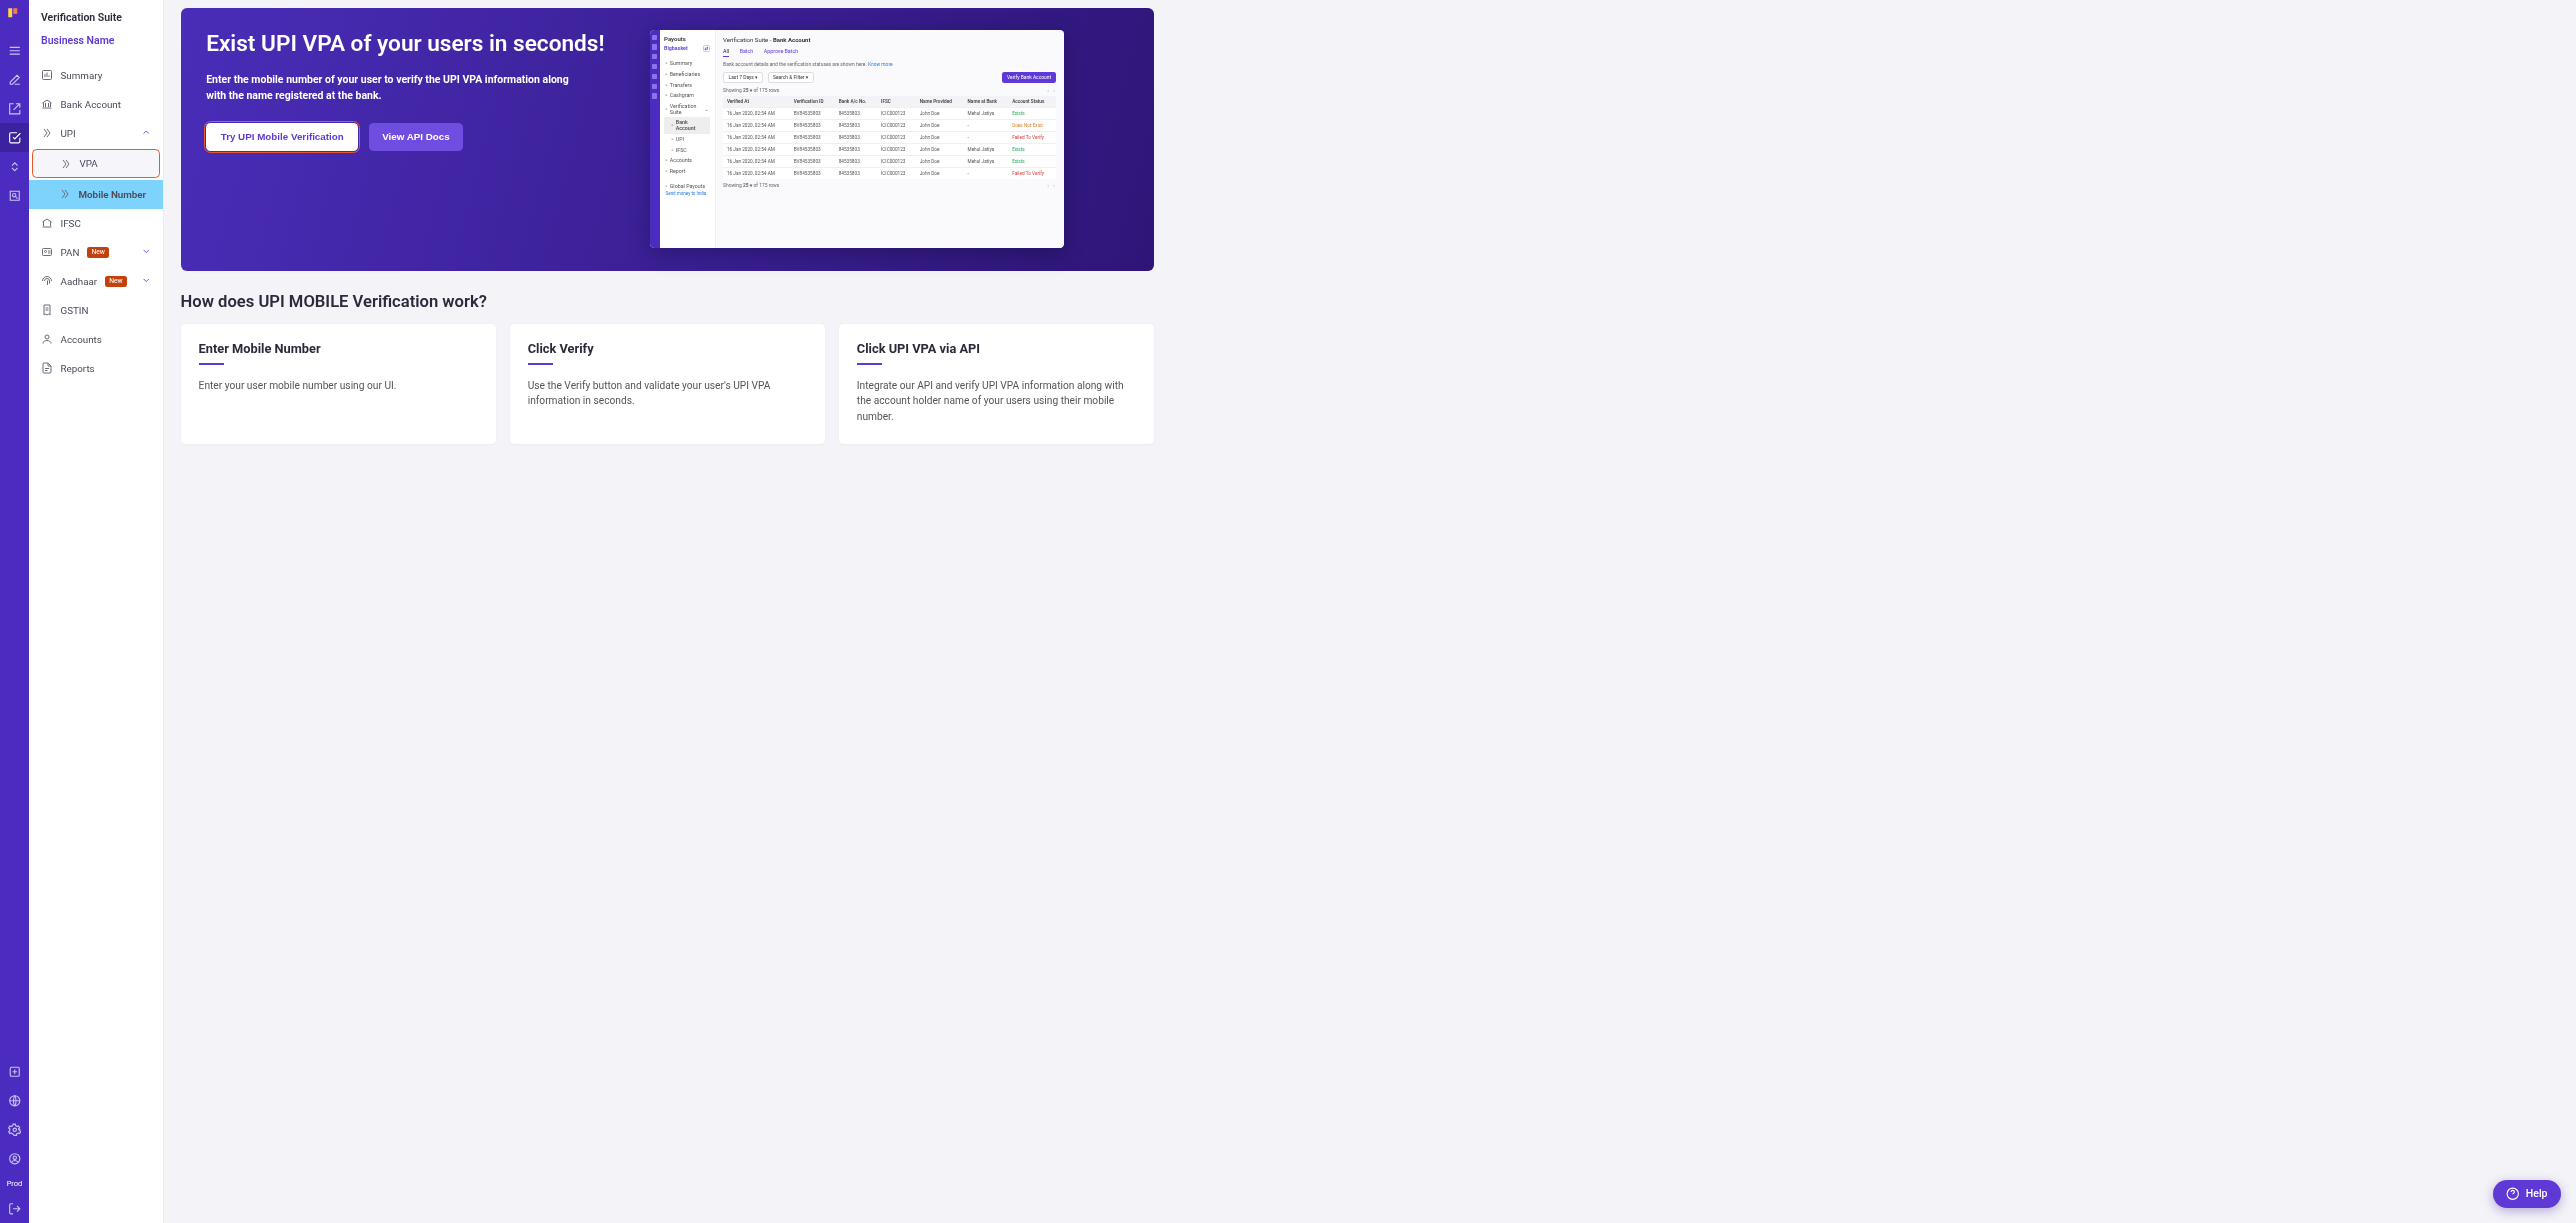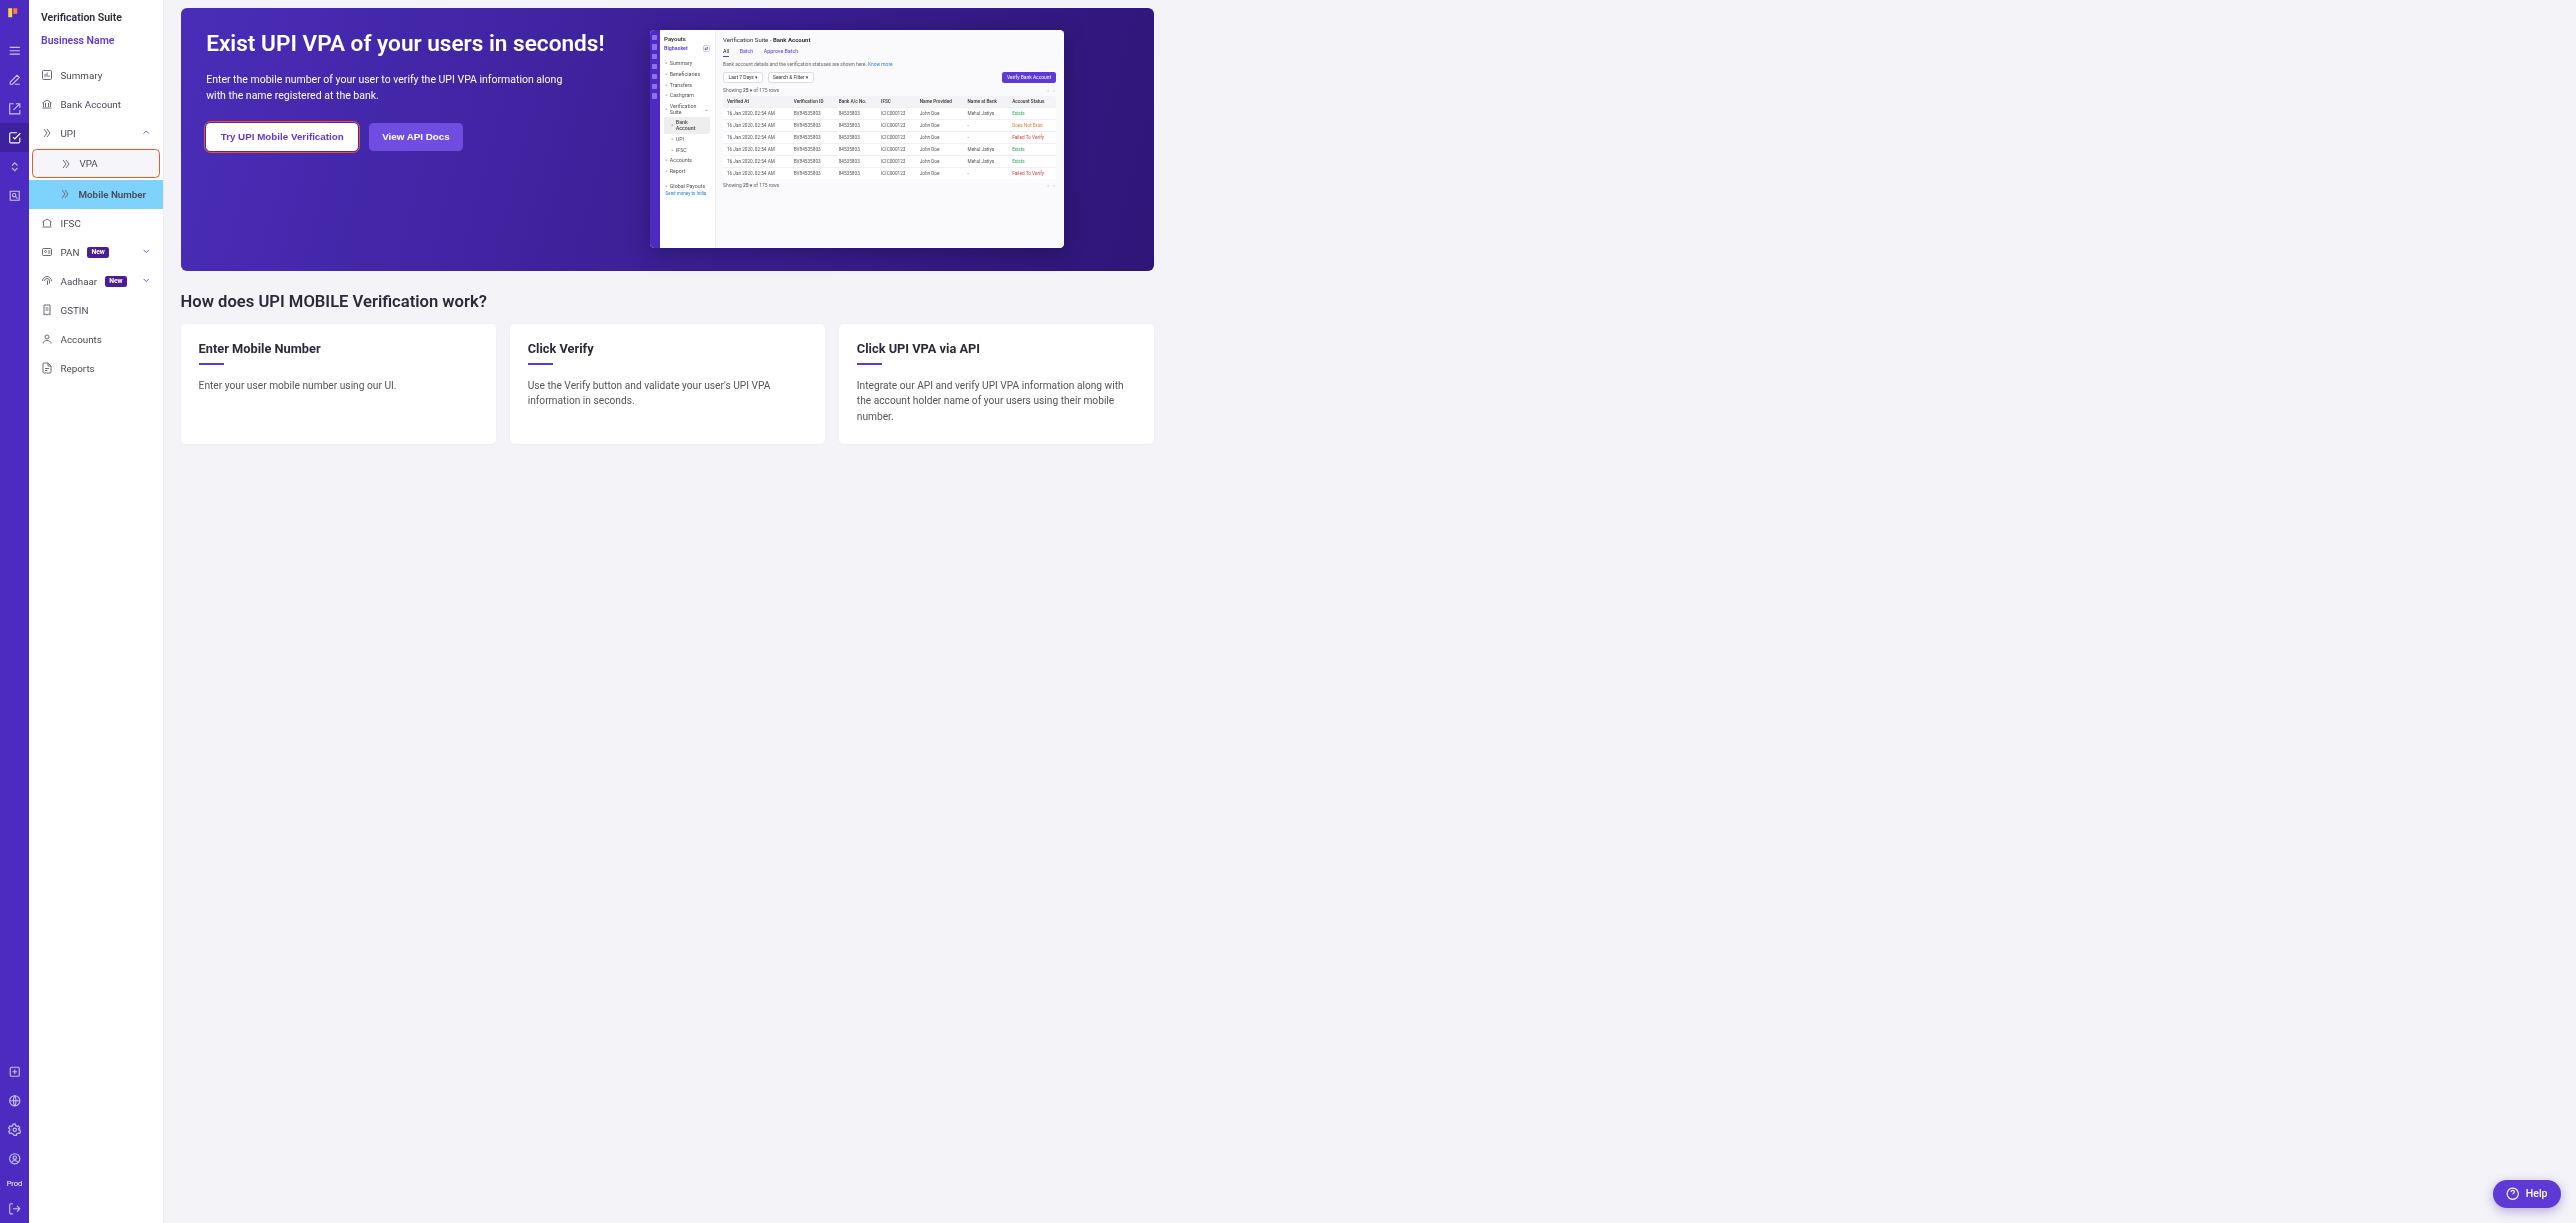--- a/index.html
+++ b/index.html
@@ -13,37 +13,37 @@
 .rail .spacer { flex: 1; }
 .rail .prod { font-size: 7.5px; color: #fff; margin: 6px 0; }
 .rail svg { width: 13.5px; height: 13.5px; }
 
 
 .sidebar { position: fixed; left: 29px; top: 0; bottom: 0; width: 135px; background: #fff; border-right: 0.8px solid #ececf2; z-index: 30; padding-top: 10.5px; }
 .sidebar .title { font-size: 10.5px; font-weight: 600; padding: 0 12px 10.5px; color: #2a2a3b; }
 .sidebar .bizname { font-size: 10.5px; font-weight: 600; color: #5f39d6; padding: 0 12px 13.5px; }
 .sidebar .navitem { display: flex; align-items: center; height: 29px; padding: 0 12px; font-size: 9.8px; color: #4a4a5a; cursor: pointer; gap: 7.5px; position: relative; }
 .sidebar .navitem.expandable .chev { margin-left: auto; }
-.sidebar .navitem .badge { background: #4c1d95; color: #fff; font-size: 6.8px; font-weight: 700; padding: 1.5px 4.5px; border-radius: 2.3px; }
+.sidebar .navitem .badge { background: #c2410c; color: #fff; font-size: 6.8px; font-weight: 400; padding: 1.5px 4.5px; border-radius: 2.3px; }
 .sidebar .subitem { display: flex; align-items: center; height: 29px; padding-left: 30px; font-size: 9.8px; color: #4a4a5a; cursor: pointer; gap: 7.5px; }
 .sidebar .subitem.highlighted { border: 1.5px solid #e8572e; border-radius: 4.5px; margin: 1.5px 3px; padding-left: 27px; background:#f6f6fa;}
 .sidebar .subitem.active { background: #7dd3fc; font-weight: 600; }
 .sidebar .ico { width: 12px; height: 12px; display:inline-flex; align-items:center; justify-content:center; color:#6b6b7a; }
 .sidebar .ico svg { width:12px; height:12px; }
 
 
 .main { margin-left: 164px; padding: 7.5px 16.6px 30px; height: 100%; overflow: auto; }
 .crumb { font-size: 15px; font-weight: 400; color: #2a2a3b; margin-bottom: 10.5px; }
 .crumb b { font-weight: 700; }
 
 
 .hero { background: linear-gradient(105deg, #4a2db8 0%, #3a1f94 55%, #2e1678 100%); border-radius: 6px; padding: 22.6px 25.6px; color: #fff; display: flex; gap: 22.6px; min-height: 263px; }
 .hero-left { flex: 1; max-width: 421px; }
 .hero h1 { font-size: 22.6px; font-weight: 600; margin-bottom: 15px; }
-.hero p.sub { font-size: 10.5px; line-height: 1.55; margin-bottom: 18px; max-width: 376px; }
+.hero p.sub { font-size: 10.5px; line-height: 1.55; margin-bottom: 18px; max-width: 376px; font-weight: bold; }
 .hero .btnrow { display: flex; gap: 10.5px; }
 .btn-primary { background: #fff; color: #5f39d6; border: 1.5px solid transparent; border-radius: 4.5px; padding: 7.5px 13.5px; font-size: 9.8px; font-weight: 600; cursor: pointer; }
 .btn-primary.hl { outline: 1.5px solid #e8572e; outline-offset: 1.5px; border-radius:4.5px; }
 .btn-secondary { background: #6e4de0; color: #fff; border: none; border-radius: 4.5px; padding: 7.5px 13.5px; font-size: 9.8px; font-weight: 600; cursor: pointer; }
 
 
 .preview { flex: 0 0 414px; background: #fbfbfd; border-radius: 4.5px; overflow: hidden; color: #333; display: flex; font-size: 5.3px; box-shadow: 0 4.5px 22.6px rgba(0,0,0,.25); }
 .preview .prail { width: 9.8px; background: #4c2cc0; display:flex; flex-direction:column; align-items:center; gap:4.5px; padding-top:4.5px;}
 .preview .prail .d { width:5.3px; height:5.3px; background:#8a74e6; border-radius:0.8px;}
 .preview .psb { width: 56px; background:#fff; border-right:0.8px solid #eee; padding:4.5px 4.5px; }

